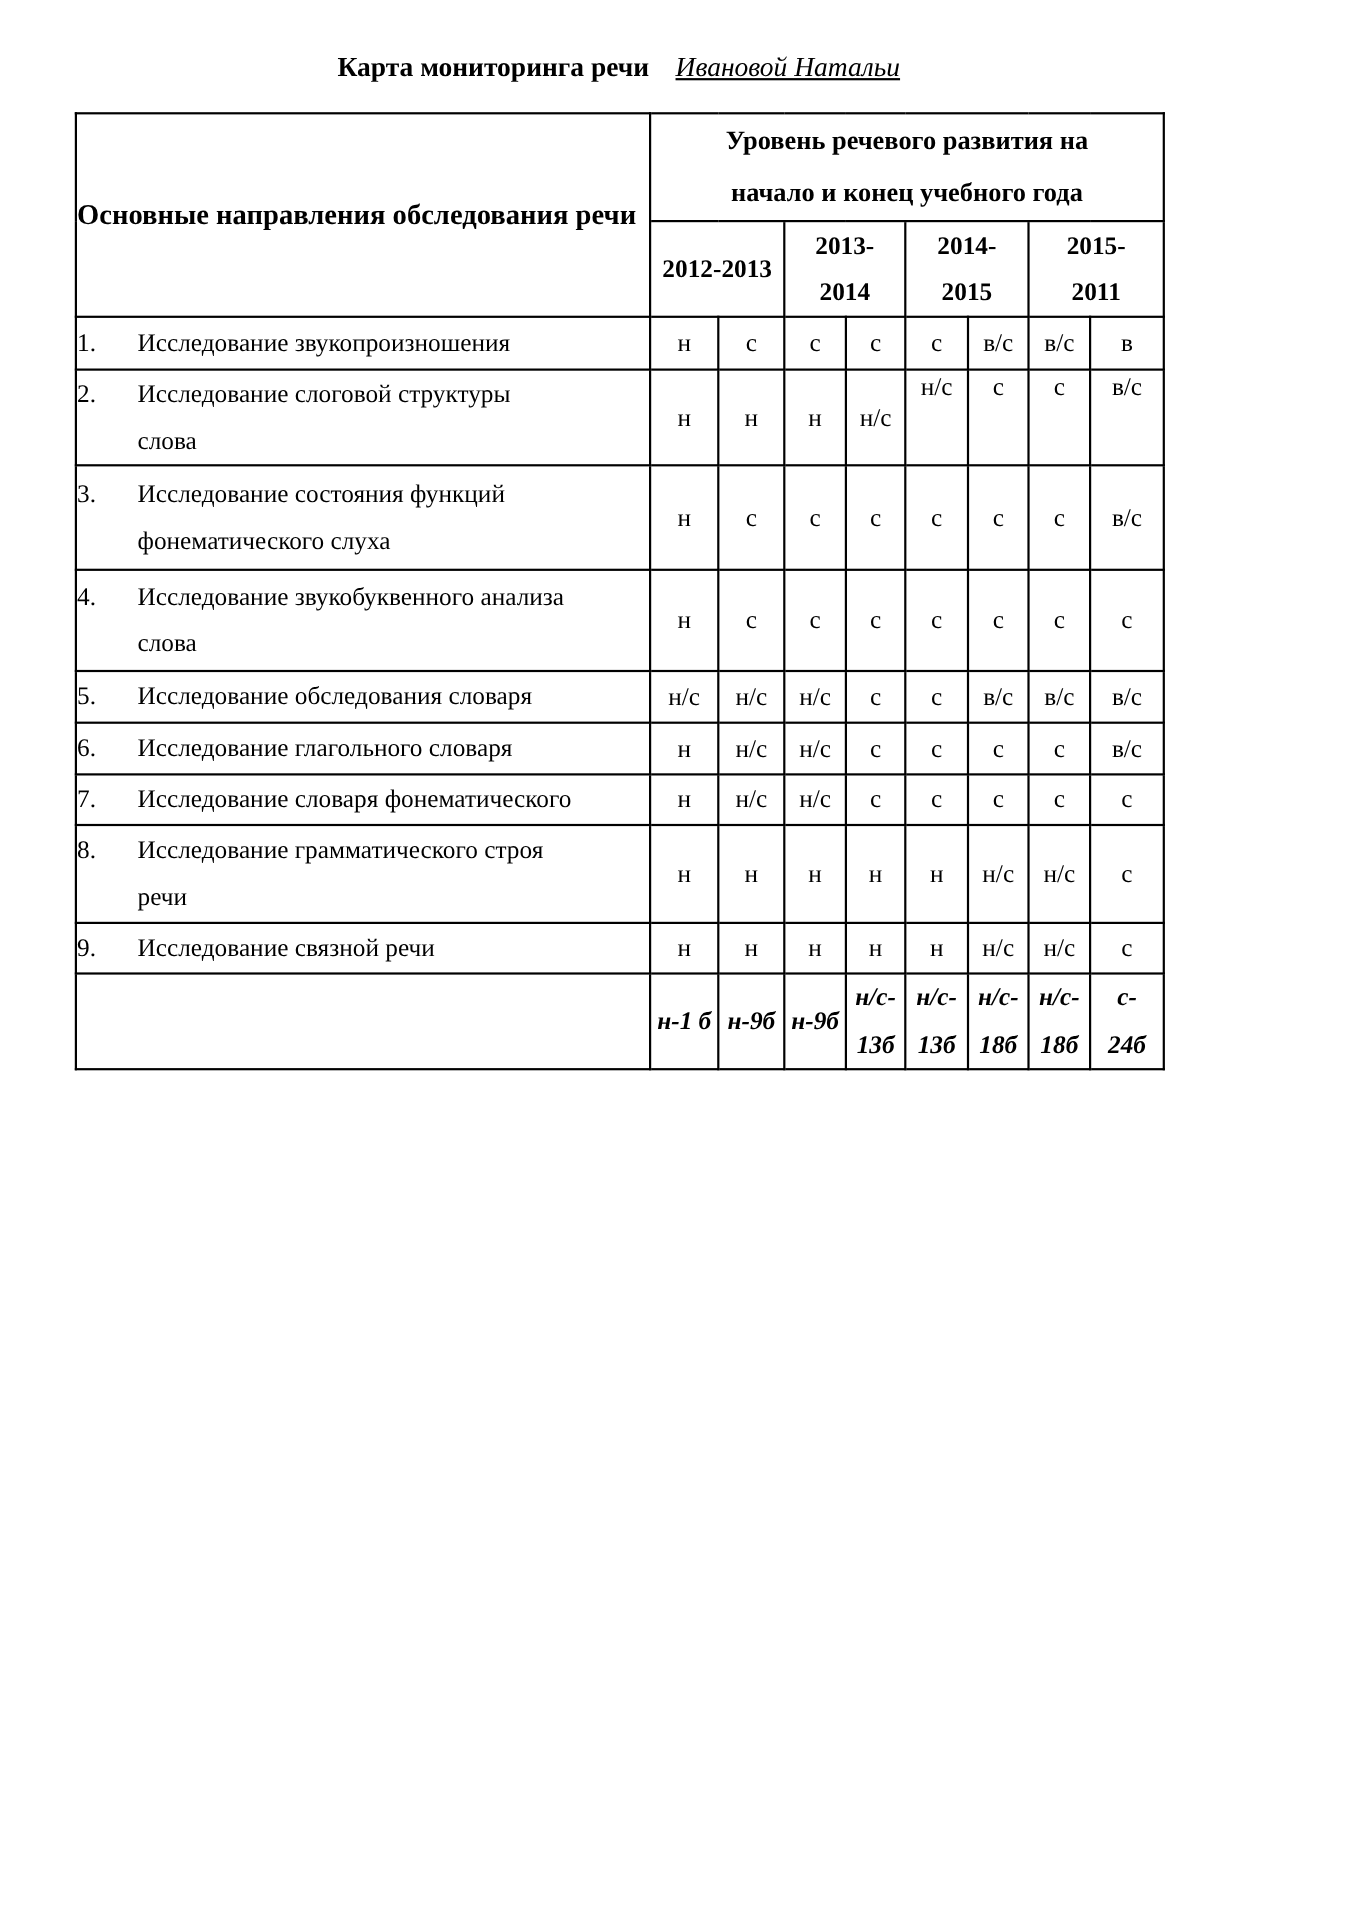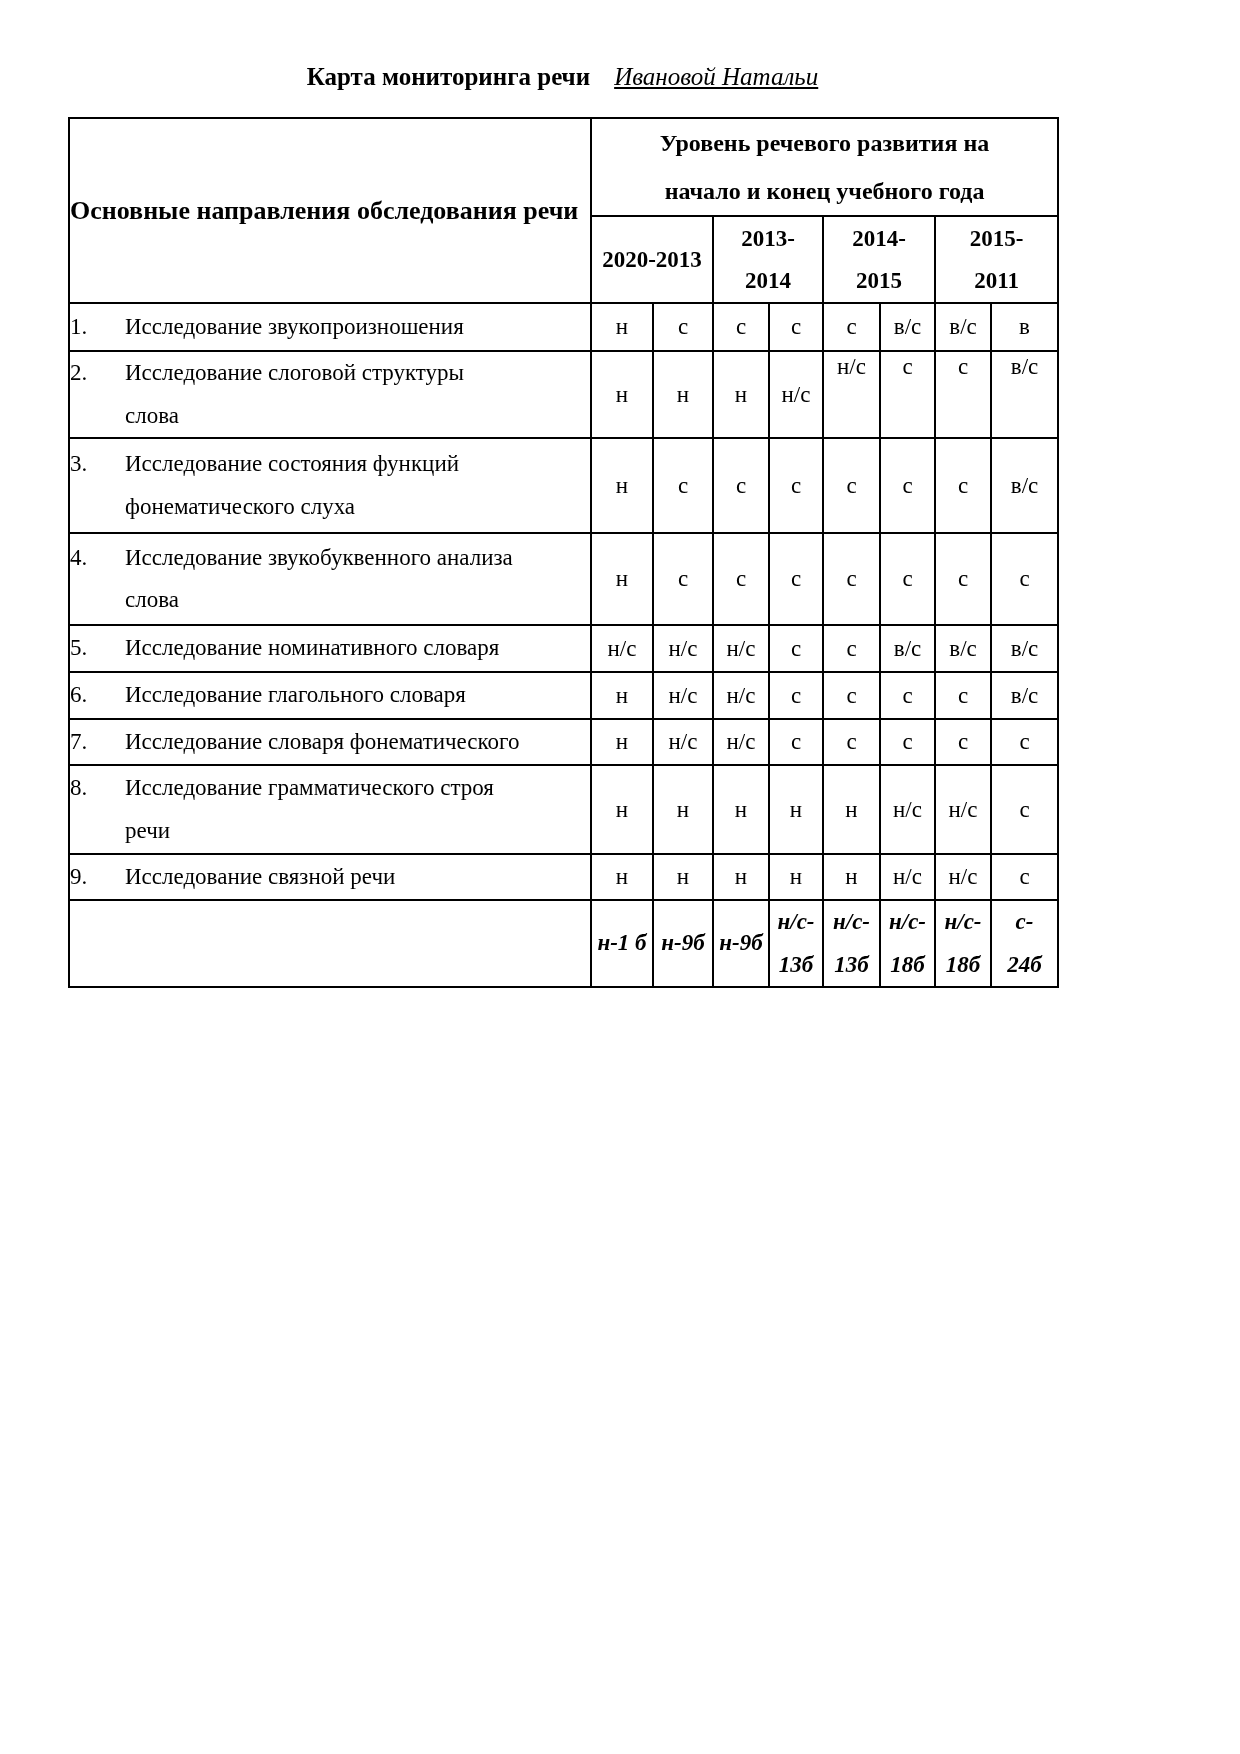--- a/index.html
+++ b/index.html
@@ -6,21 +6,21 @@
     margin: 0;
     padding: 0;
     background: #ffffff;
     color: #000000;
     font-family: "Liberation Serif", "DejaVu Serif", serif;
   }
   .page {
     width: 1240px;
     height: 1754px;
     box-sizing: border-box;
-    padding: 63px 0 0 68px;
+    padding: 48px 0 0 68px;
     background: #ffffff;
   }
   .title-row {
     width: 989px;
     text-align: center;
     margin-bottom: 26px;
     white-space: nowrap;
   }
   .title-bold {
     font-weight: bold;
@@ -114,21 +114,21 @@
       <col style="width:56px">
       <col style="width:67px">
     </colgroup>
     <thead>
       <tr>
         <th rowspan="2" class="left-header">Основные направления обследования речи</th>
         <th colspan="8" class="top-header">Уровень речевого развития на
 начало и конец учебного года</th>
       </tr>
       <tr class="years-row">
-        <th colspan="2" class="year-header">2020-2013</th>
+        <th colspan="2" class="year-header">2012-2013</th>
         <th colspan="2" class="year-header">2013-
 2014</th>
         <th colspan="2" class="year-header">2014-
 2015</th>
         <th colspan="2" class="year-header">2015-
 2011</th>
       </tr>
     </thead>
     <tbody>
         <tr style="height: 48px;">
@@ -195,21 +195,21 @@
           <td class="val-cell">с</td>
           <td class="val-cell">с</td>
           <td class="val-cell">с</td>
           <td class="val-cell">с</td>
           <td class="val-cell">с</td>
         </tr>
         <tr style="height: 47px;">
           <td class="label-cell">
             <div class="label-inner">
               <span class="num">5.</span>
-              <span class="lbl">Исследование номинативного словаря</span>
+              <span class="lbl">Исследование обследования словаря</span>
             </div>
           </td>
           <td class="val-cell">н/с</td>
           <td class="val-cell">н/с</td>
           <td class="val-cell">н/с</td>
           <td class="val-cell">с</td>
           <td class="val-cell">с</td>
           <td class="val-cell">в/с</td>
           <td class="val-cell">в/с</td>
           <td class="val-cell">в/с</td>

